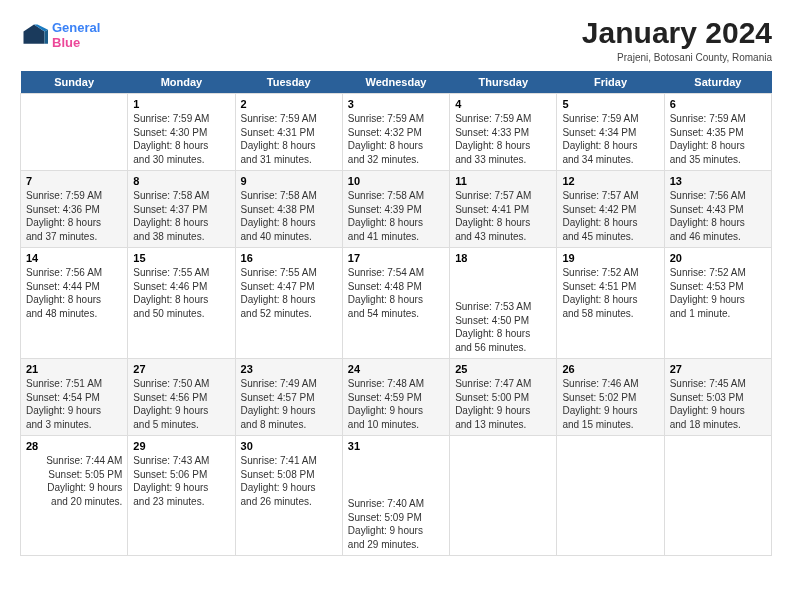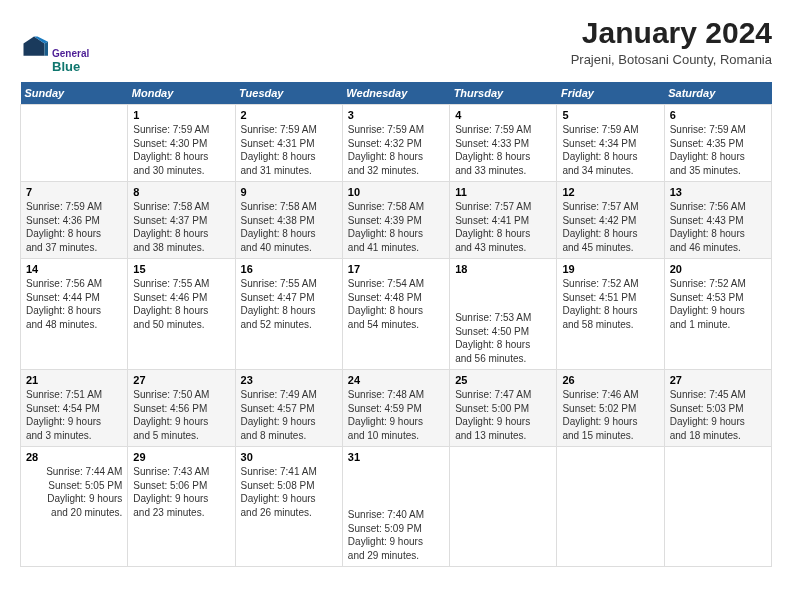--- a/index.html
+++ b/index.html
@@ -32,37 +32,36 @@
       width: 28px;
       height: 28px;
     }
     .title-block { text-align: right; }
     .main-title {
       font-size: 30px;
       font-weight: bold;
       color: #222;
     }
     .subtitle {
-      font-size: 13px;
+      font-size: 10px;
       color: #444;
       margin-top: 2px;
     }
     table {
       width: 100%;
       border-collapse: collapse;
       font-size: 10.5px;
     }
     thead tr th {
       background: #2a6099;
       color: #fff;
       padding: 5px 4px;
-      text-align: left;
+      text-align: center;
       font-size: 11px;
       font-weight: bold;
-      font-style: italic;
     }
     tbody tr td {
       border: 1px solid #ddd;
       padding: 4px 5px;
       vertical-align: top;
       background: #fff;
       min-width: 100px;
     }
     tbody tr:nth-child(even) td {
       background: #f5f5f5;
@@ -85,22 +84,22 @@
 
 <div class="page">
   <div class="header">
     <div class="logo">
       <svg class="logo-icon" viewBox="0 0 32 32">
         <polygon points="16,4 28,12 28,26 4,26 4,12" fill="#1a3a5c"></polygon>
         <polygon points="20,4 32,10 28,12 16,4" fill="#1a7abf"></polygon>
         <polygon points="28,12 32,10 32,26 28,26" fill="#1a5c8a"></polygon>
       </svg>
       <div>
-        <div style="font-size:10px;font-weight:bold;color:#4c1d95;margin-top:28px;">General</div>
-        <div style="font-size:13px;font-weight:bold;color:#0f766e;">Blue</div>
+        <div style="font-size:13px;font-weight:bold;color:#3b82f6;">General</div>
+        <div style="font-size:13px;font-weight:bold;color:#ec4899;">Blue</div>
       </div>
     </div>
     <div class="title-block">
       <div class="main-title">January 2024</div>
       <div class="subtitle">Prajeni, Botosani County, Romania</div>
     </div>
   </div>
 
   <table>
     <thead>

